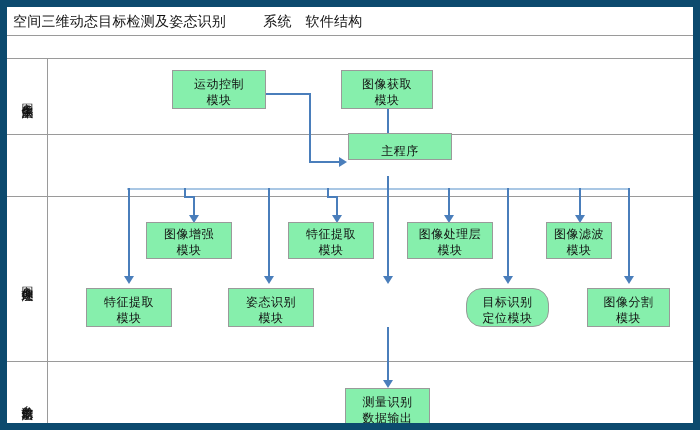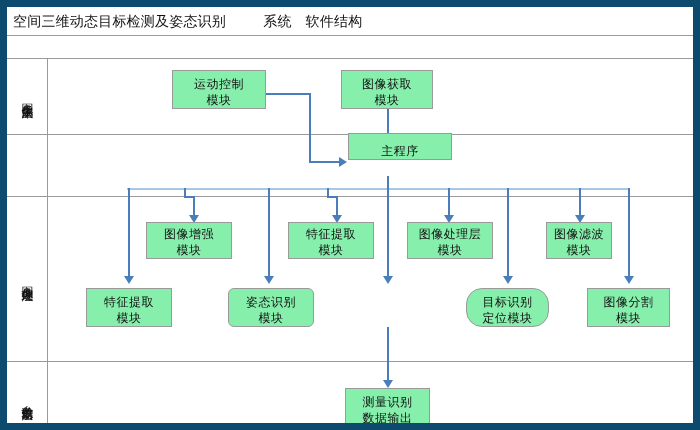--- a/index.html
+++ b/index.html
@@ -165,21 +165,21 @@
   <div class="node" style="left:539px;top:215px;width:66px;height:37px;">
     <div class="l1">图像滤波</div>
     <div class="l2">模块</div>
   </div>
 
   <div class="node" style="left:79px;top:281px;width:86px;height:39px;">
     <div class="l1">特征提取</div>
     <div class="l2">模块</div>
   </div>
 
-  <div class="node" style="left:221px;top:281px;width:86px;height:39px;border-radius:6px;">
+  <div class="node" style="left:221px;top:281px;width:86px;height:39px;">
     <div class="l1">姿态识别</div>
     <div class="l2">模块</div>
   </div>
 
 
   <div class="node" style="left:459px;top:281px;width:83px;height:39px;border-radius:16px;">
     <div class="l1">目标识别</div>
     <div class="l2">定位模块</div>
   </div>
 

